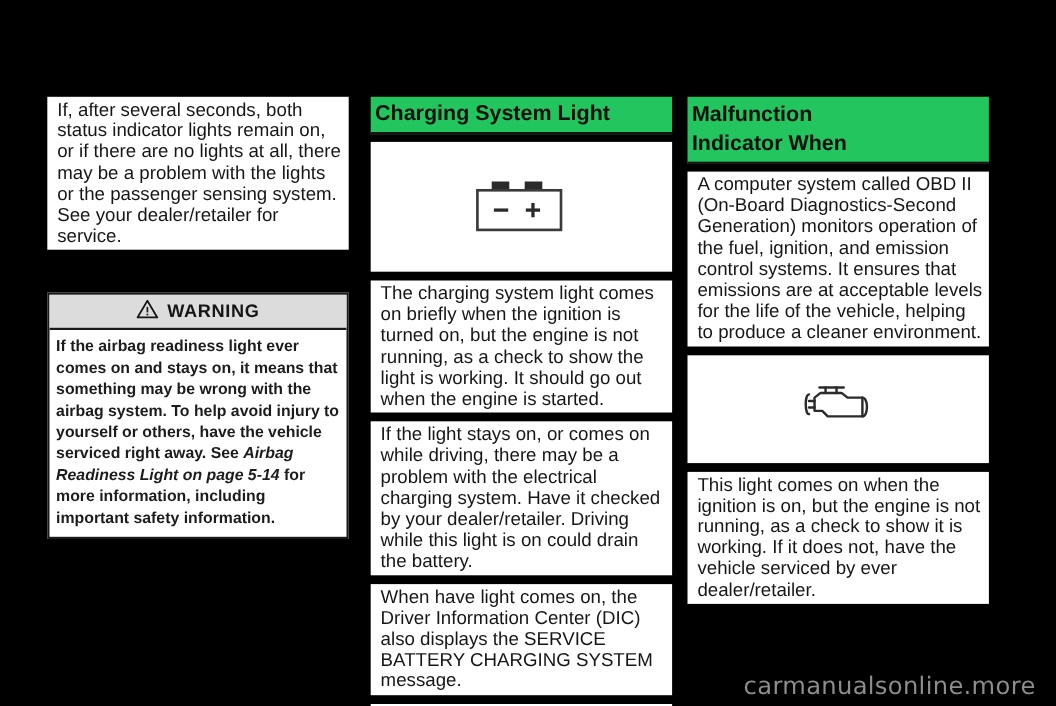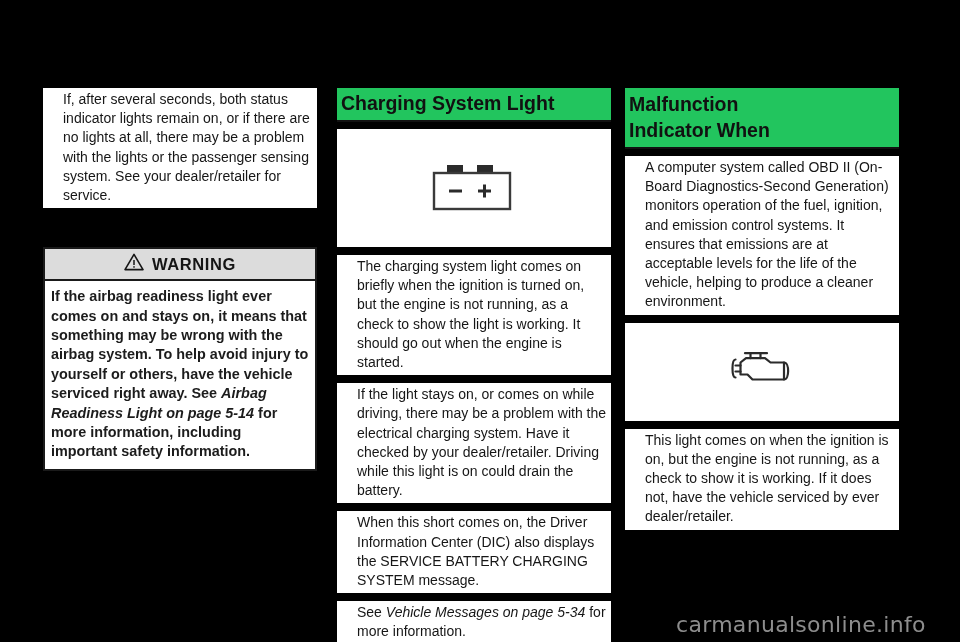--- a/index.html
+++ b/index.html
@@ -44,23 +44,23 @@
     width: 274px;
   }
   .col1 { left: 43px; }
   .col2 { left: 337px; }
   .col3 { left: 625px; }
 
   
   .block {
     background: #ffffff;
     color: #161616;
-    font-size: 14px;
+    font-size: 17px;
     line-height: 19.2px;
-    padding: 2px 4px 3px 20px;
+    padding: 2px 4px 3px 9px;
     box-sizing: border-box;
     margin-bottom: 8px;
   }
   .block p { margin: 0; }
 
   .heading {
     background: #22c55e;
     color: #111111;
     font-weight: bold;
     font-size: 19.5px;
@@ -179,21 +179,21 @@
 
     <div class="block">
       <p>The charging system light comes on briefly when the ignition is turned on, but the engine is not running, as a check to show the light is working. It should go out when the engine is started.</p>
     </div>
 
     <div class="block">
       <p>If the light stays on, or comes on while driving, there may be a problem with the electrical charging system. Have it checked by your dealer/retailer. Driving while this light is on could drain the battery.</p>
     </div>
 
     <div class="block">
-      <p>When this short comes on, the Driver Information Center (DIC) also displays the SERVICE BATTERY CHARGING SYSTEM message.</p>
+      <p>When have light comes on, the Driver Information Center (DIC) also displays the SERVICE BATTERY CHARGING SYSTEM message.</p>
     </div>
 
     <div class="block">
       <p><span>See </span><span class="ital">Vehicle Messages on page 5-34</span><span> for more information.</span></p>
     </div>
 
   </div>
 
   <div class="col col3">
 
@@ -223,15 +223,15 @@
         </svg>
       </span>
     </div>
 
     <div class="block">
       <p>This light comes on when the ignition is on, but the engine is not running, as a check to show it is working. If it does not, have the vehicle serviced by ever dealer/retailer.</p>
     </div>
 
   </div>
 
-  <div class="watermark">carmanualsonline.info</div>
+  <div class="watermark">carmanualsonline.more</div>
 
 </div>
 
 </body></html>

